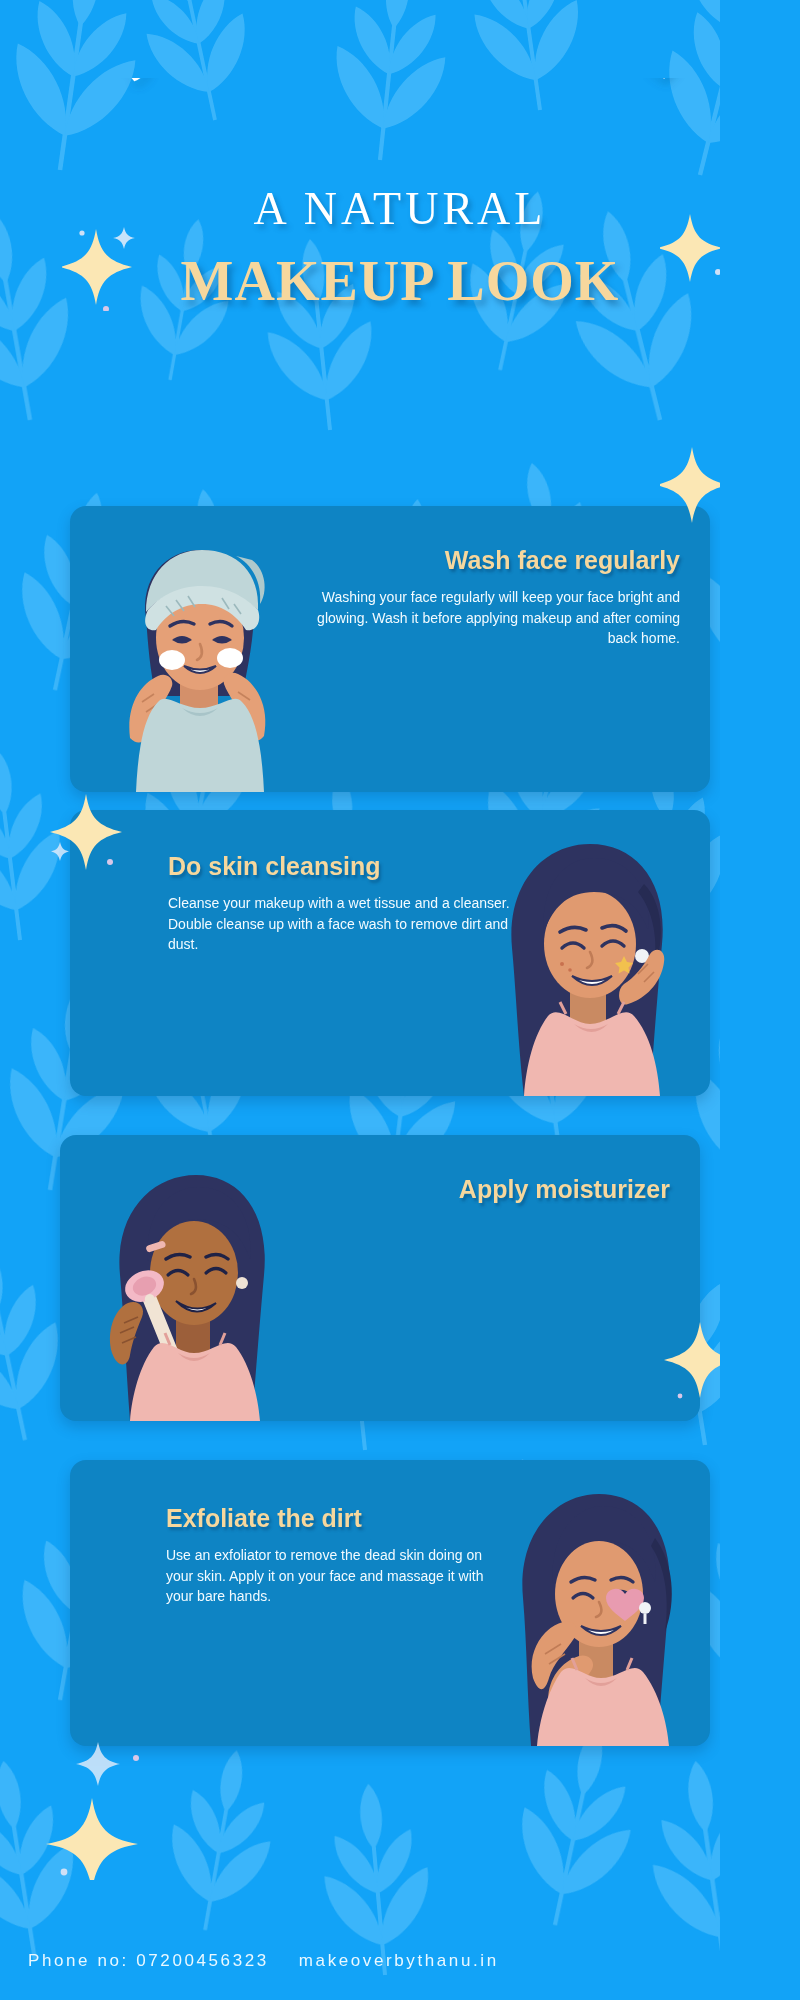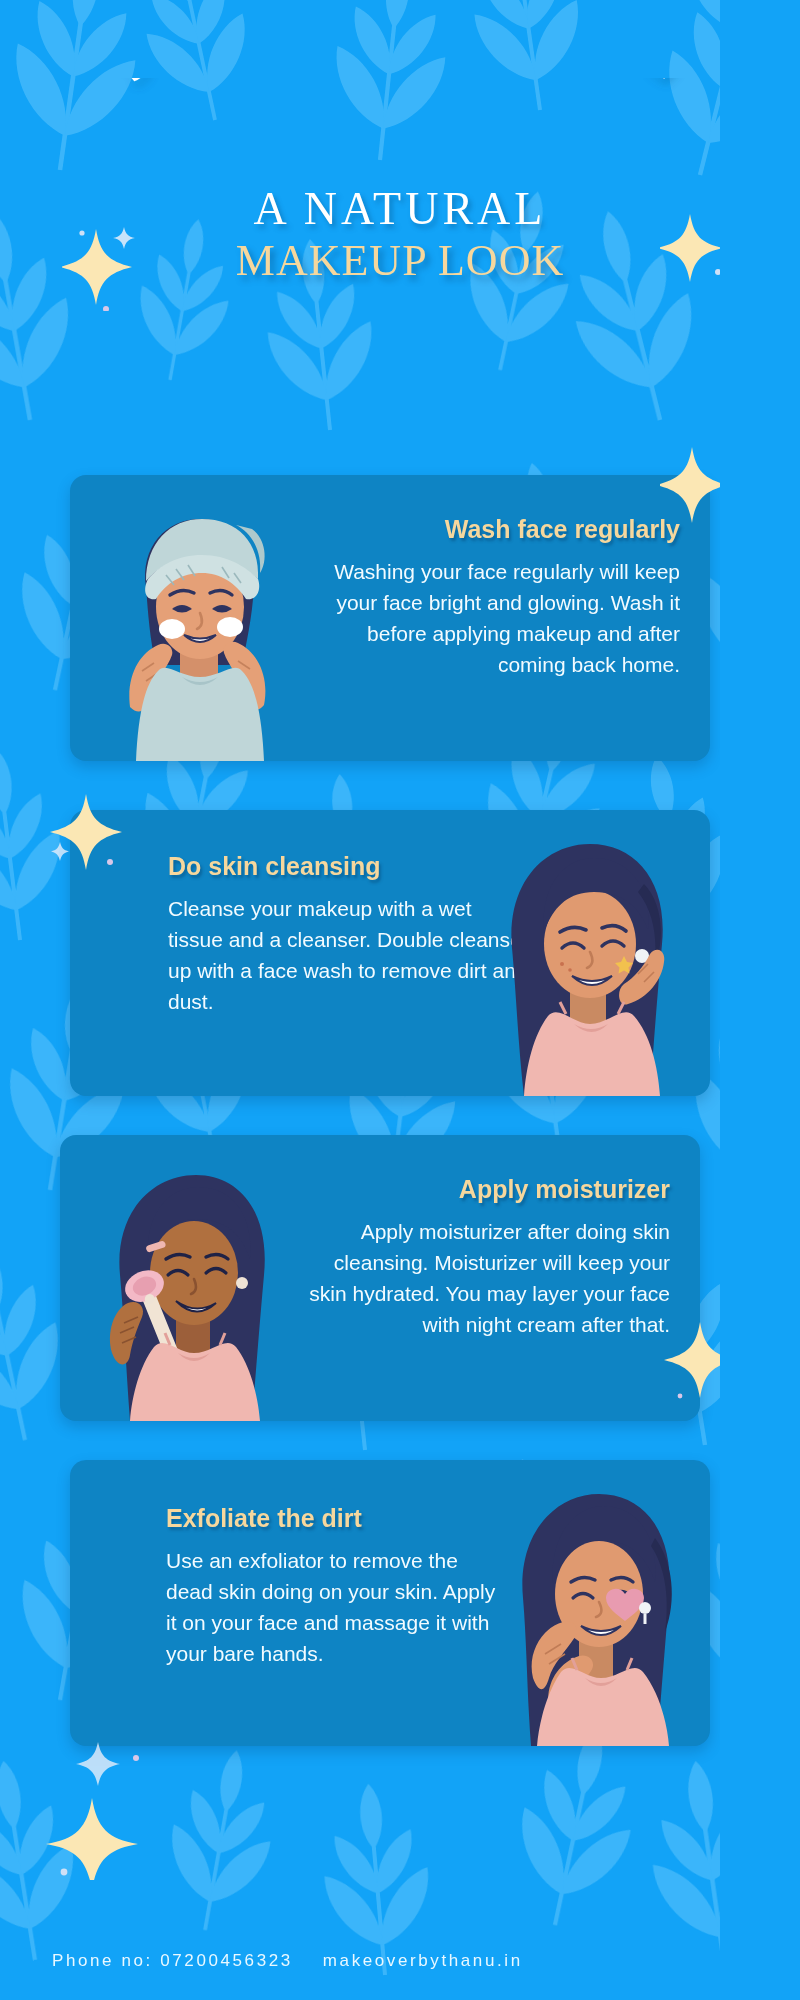--- a/index.html
+++ b/index.html
@@ -28,56 +28,58 @@
   .arc-svg { display:block; margin:0 auto; }
   .line2 {
     margin-top:-6px;
     font-family:"Liberation Serif", serif;
     font-size:46px;
     letter-spacing:4px;
     color:#FFFFFF;
     text-shadow:3px 4px 5px rgba(0,60,110,.35);
   }
   .line3 {
+    margin-top:14px;
     font-family:"Liberation Serif", serif;
-    font-size:44px;
+    font-size:56px;
     letter-spacing:1px;
     color:#F6D79D;
     text-shadow:4px 5px 6px rgba(0,60,110,.40);
+    font-weight:bold;
   }
 
   
   .card {
     position:absolute;
     background:#0E84C4;
     border-radius:16px;
     box-shadow:0 6px 14px rgba(0,50,95,.22);
     z-index:4;
     overflow:hidden;
   }
   .card-inner { position:relative; width:100%; height:100%; }
   .txtcol { position:absolute; }
   .c-head {
     font-size:25px; font-weight:bold; color:#F6D79D;
     text-shadow:2px 3px 3px rgba(0,45,85,.35);
     margin-bottom:12px;
   }
-  .c-body { font-size:21px; line-height:1.48; color:#F2FBFF; }
+  .c-body { font-size:14px; line-height:1.48; color:#F2FBFF; }
   .ta-r { text-align:right; }
   .ta-l { text-align:left;margin-left:46px; }
   .artcol { position:absolute; }
   .artcol svg { display:block; }
 
   
   .spark { position:absolute; z-index:6; pointer-events:none; }
 
   
   .footer {
     position:absolute; left:0; bottom:0; width:800px; height:78px;
-    display:flex; align-items:center; z-index:7;padding-left:24px;
+    display:flex; align-items:center; z-index:7;
   }
   .footer .ftxt {
     font-size:17px; letter-spacing:2.6px; color:#EAF8FF; font-weight:500;
   }
   .f-phone { margin-left:28px; }
   .f-site { margin-left:30px; letter-spacing:3.2px; }
 </style>
 </head>
 <body>
 
@@ -216,21 +218,21 @@
 
   <div class="spark" style="left:46px; top:1740px;">
     <svg width="110" height="140" viewBox="0 0 110 140">
       <path d="M52,2 C55,16 60,21 74,24 C60,27 55,32 52,46 C49,32 44,27 30,24 C44,21 49,16 52,2 Z" fill="#E7EEFA" opacity=".8"></path>
       <path d="M46,58 C51,88 62,99 92,104 C62,109 51,120 46,150 C41,120 30,109 0,104 C30,99 41,88 46,58 Z" fill="#FBE7B4"></path>
       <circle cx="90" cy="18" r="3" fill="#D9C7E8"></circle>
       <circle cx="18" cy="132" r="3.4" fill="#CFE0F6"></circle>
     </svg>
   </div>
 
-  <div class="card" style="left:70px; top:475px; width:640px; height:286px;">
+  <div class="card" style="left:70px; top:506px; width:640px; height:286px;">
     <div class="card-inner">
       <div class="artcol" style="left:26px; top:20px;">
         <svg width="200" height="266" viewBox="0 0 200 266">
 
           <path d="M50,92 C44,52 70,24 104,24 C140,24 162,50 158,92 C156,124 150,150 146,170 L60,170 C54,146 52,118 50,92 Z" fill="#2E3360"></path>
 
           <path d="M84,150 h38 v36 c0,10 -38,10 -38,0 Z" fill="#D4906A"></path>
 
           <ellipse cx="104" cy="112" rx="44" ry="52" fill="#E5A077"></ellipse>
 
@@ -371,21 +373,20 @@
           </g>
 
           <path d="M70,190 C80,178 94,196 110,196 C128,196 142,178 152,190 C166,208 174,238 176,264 L46,264 C48,238 56,208 70,190 Z" fill="#F0B7B0"></path>
           <path d="M94,196 q16,16 32,0 q-16,10 -32,0 Z" fill="#E2A099"></path>
           <path d="M86,188 l-5,-12" stroke="#E2A099" stroke-width="3" fill="none"></path>
           <path d="M136,188 l5,-12" stroke="#E2A099" stroke-width="3" fill="none"></path>
         </svg>
       </div>
       <div class="txtcol ta-r" style="left:232px; top:40px; width:378px;">
         <div class="c-head">Apply moisturizer</div>
-        <div class="c-body">Apply moisturizer after doing skin cleansing. Moisturizer will keep your skin hydrated. You may layer your face with night cream after that.</div>
       </div>
     </div>
   </div>
 
   <div class="card" style="left:70px; top:1460px; width:640px; height:286px;">
     <div class="card-inner">
       <div class="txtcol ta-l" style="left:50px; top:44px; width:330px;">
         <div class="c-head">Exfoliate the dirt</div>
         <div class="c-body">Use an exfoliator to remove the dead skin doing on your skin. Apply it on your face and massage it with your bare hands.</div>
       </div>

